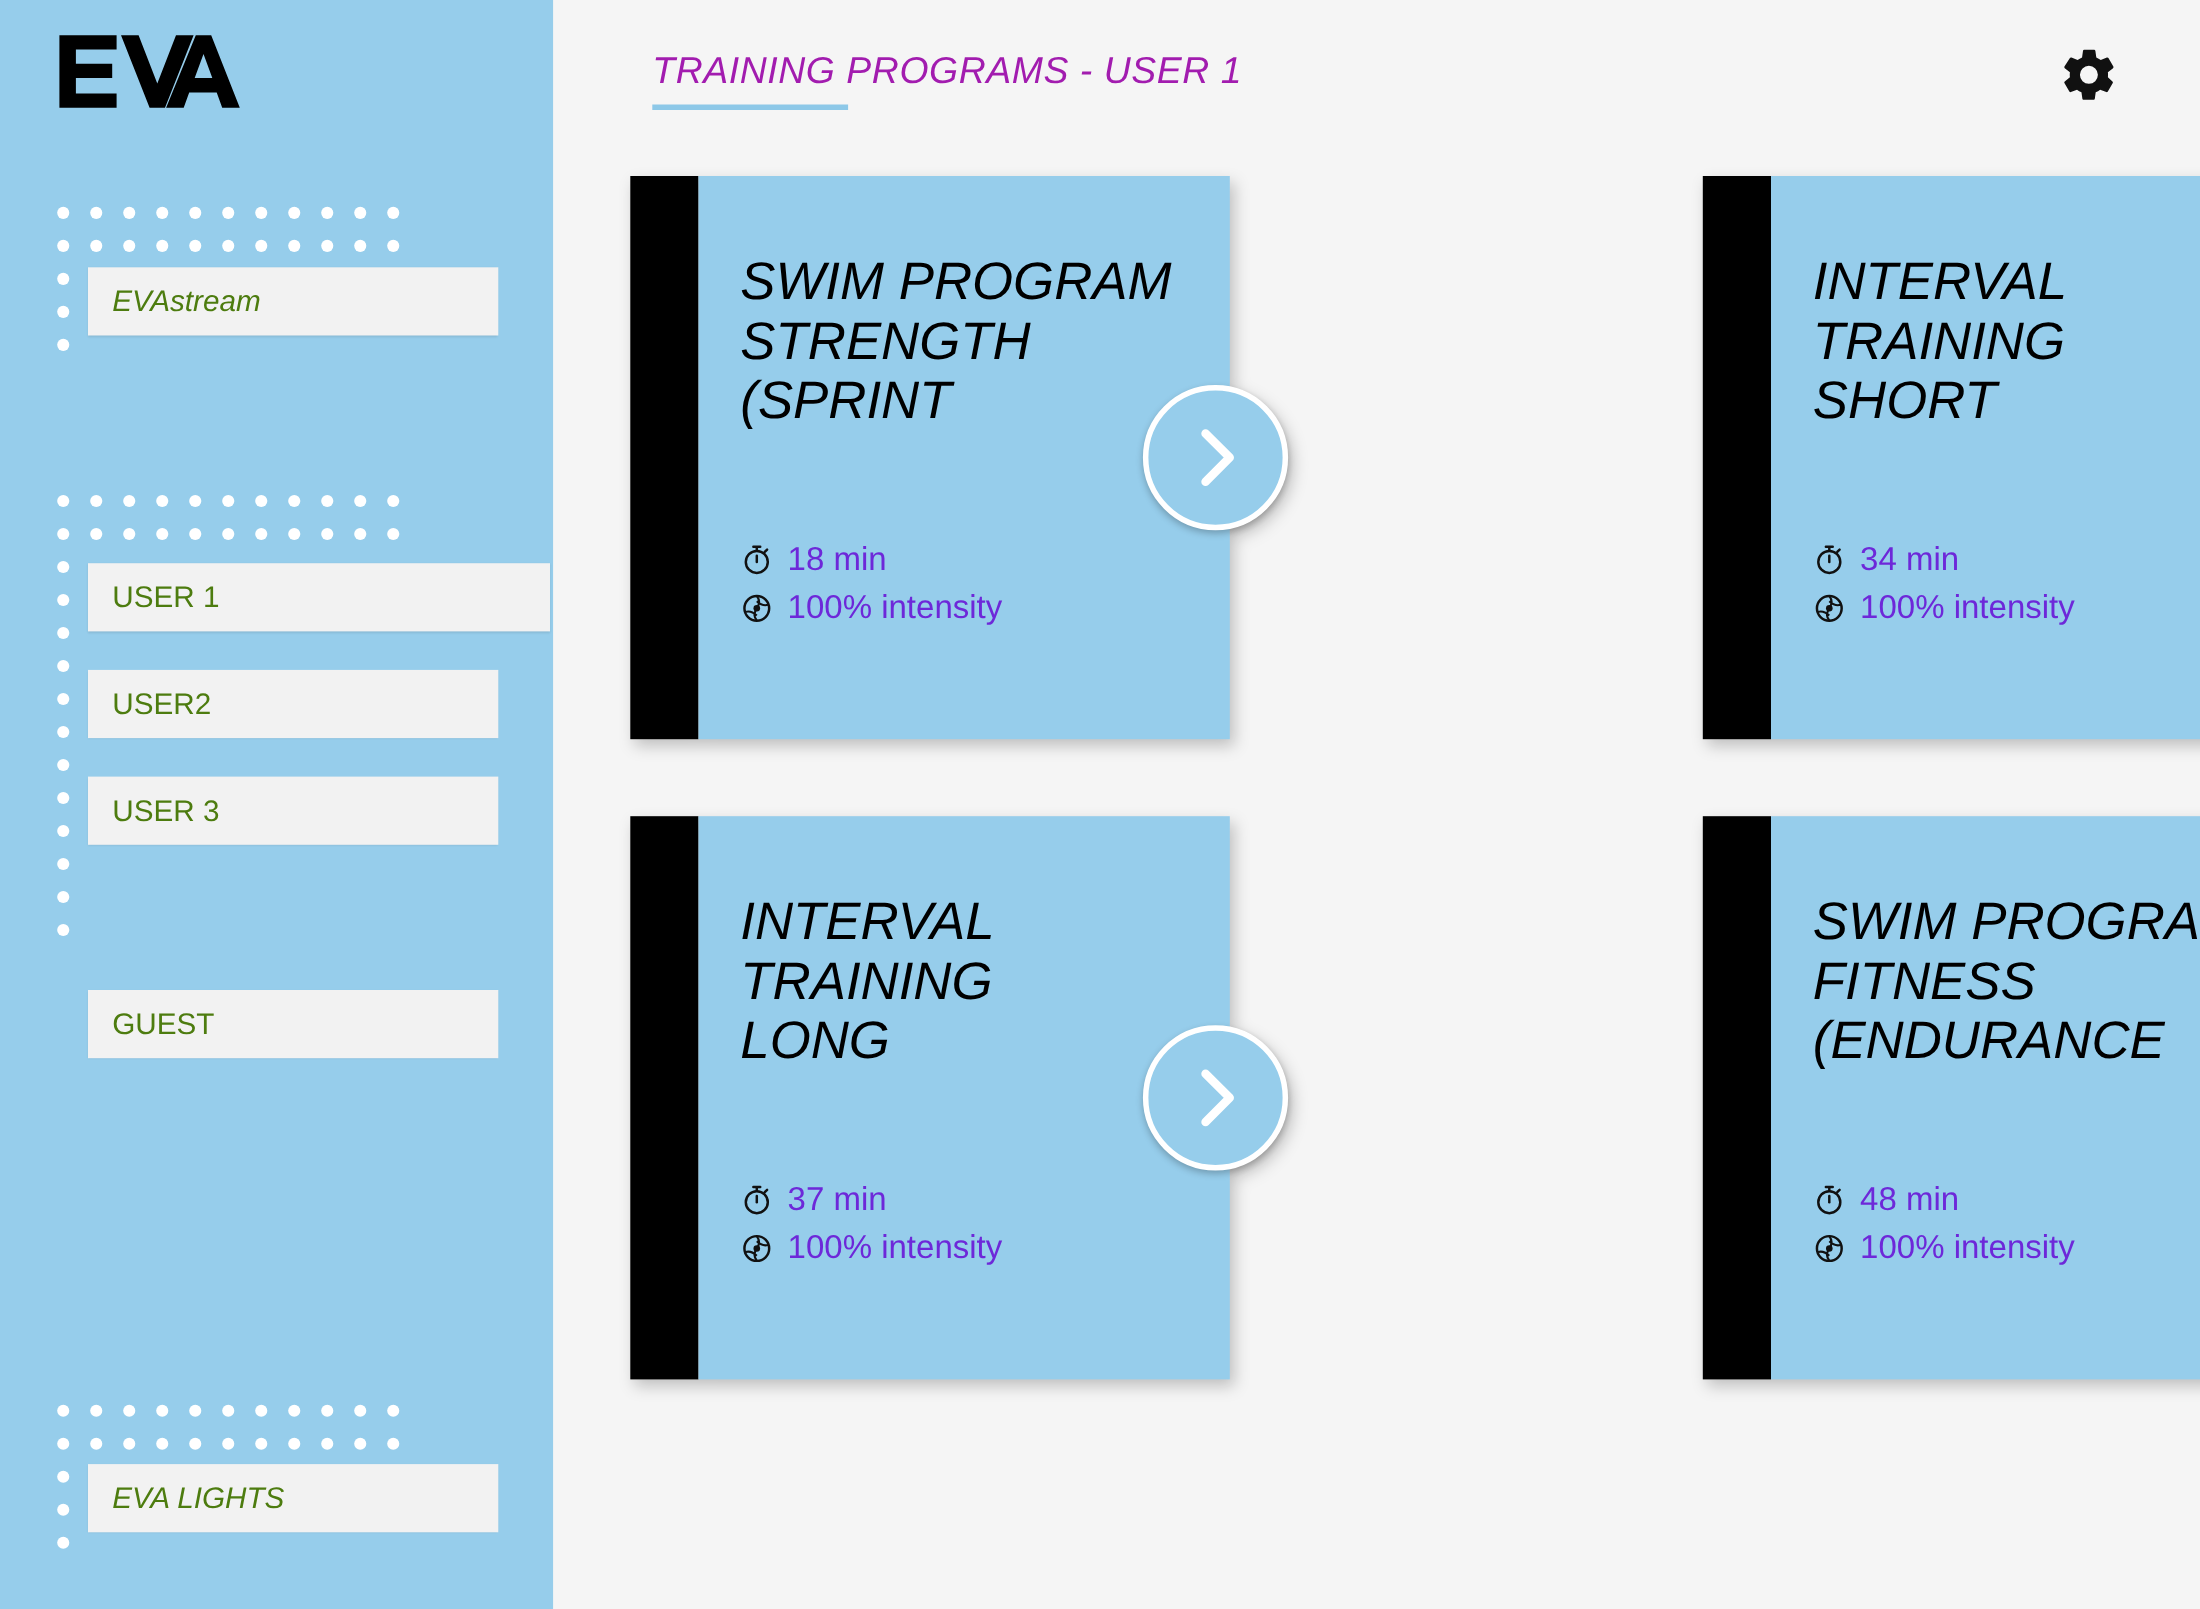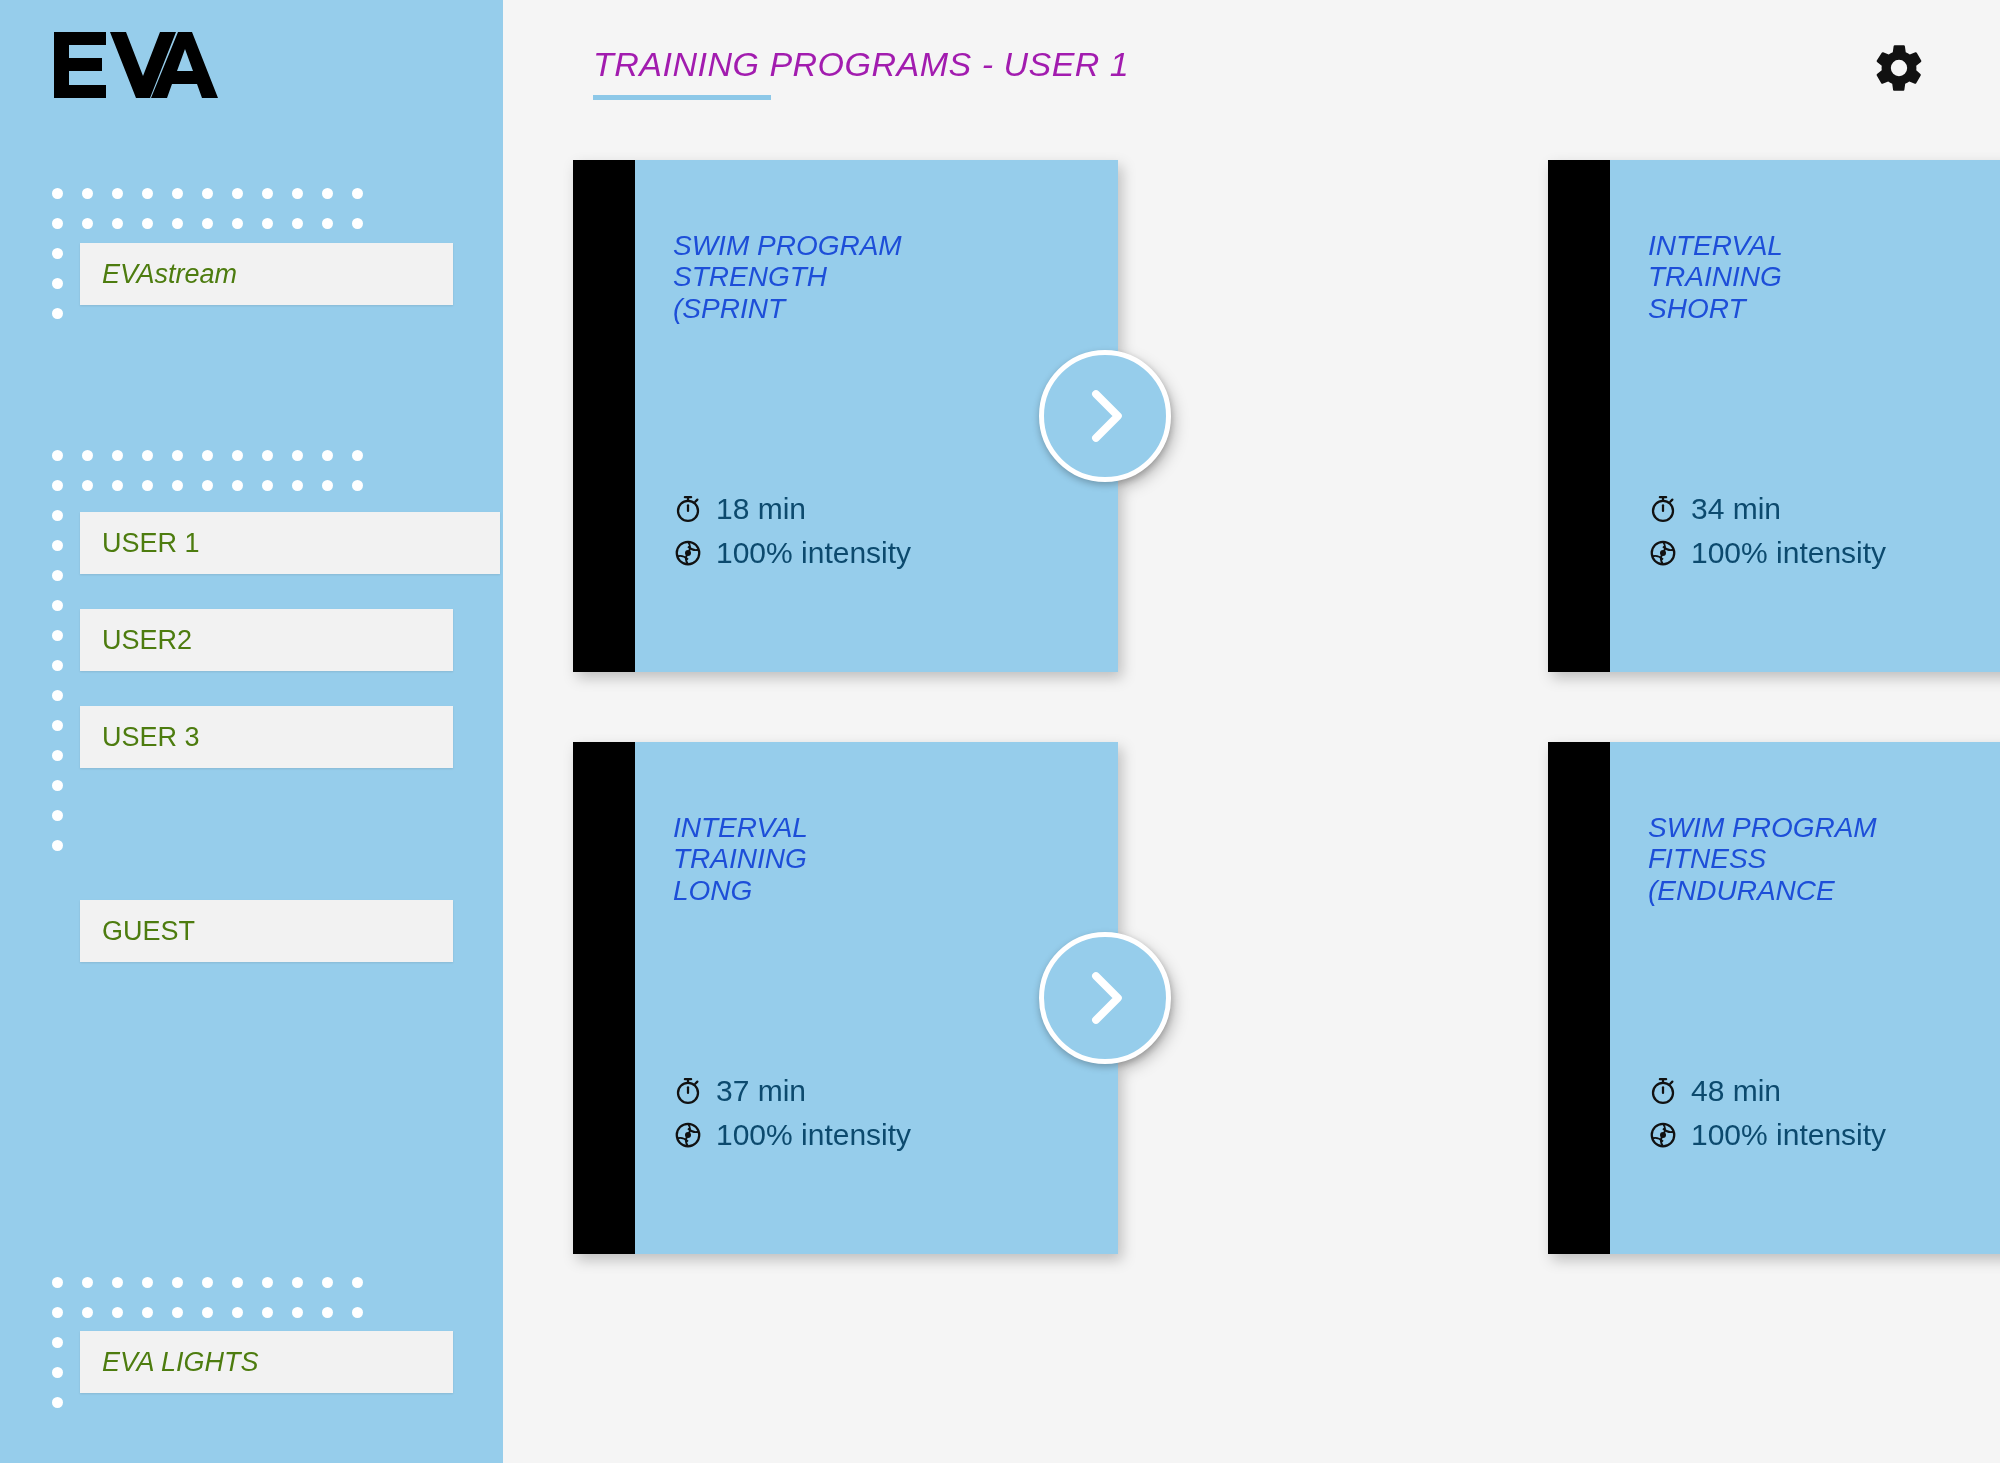--- a/index.html
+++ b/index.html
@@ -120,34 +120,34 @@
     background: #000000;
     flex: 0 0 62px;
   }
   .card-body {
     flex: 1;
     background: #96cdeb;
     position: relative;
     padding: 70px 0 0 38px;
   }
   .card-title {
-    font-size: 28px;
+    font-size: 48px;
     font-style: italic;
     font-weight: 400;
     line-height: 1.12;
-    color: #1d4ed8;
+    color: #000000;
     white-space: pre-line;
     max-width: 420px;
   }
   .card-meta {
     position: absolute;
     left: 38px;
     bottom: 92px;
     font-size: 30px;
-    color: #0c4a6e;
+    color: #6d28d9;
   }
   .meta-line {
     display: flex;
     align-items: center;
     gap: 13px;
     margin-bottom: 10px;
   }
   .meta-icon { width: 30px; height: 30px; display:block; }
 
   .card-arrow {

